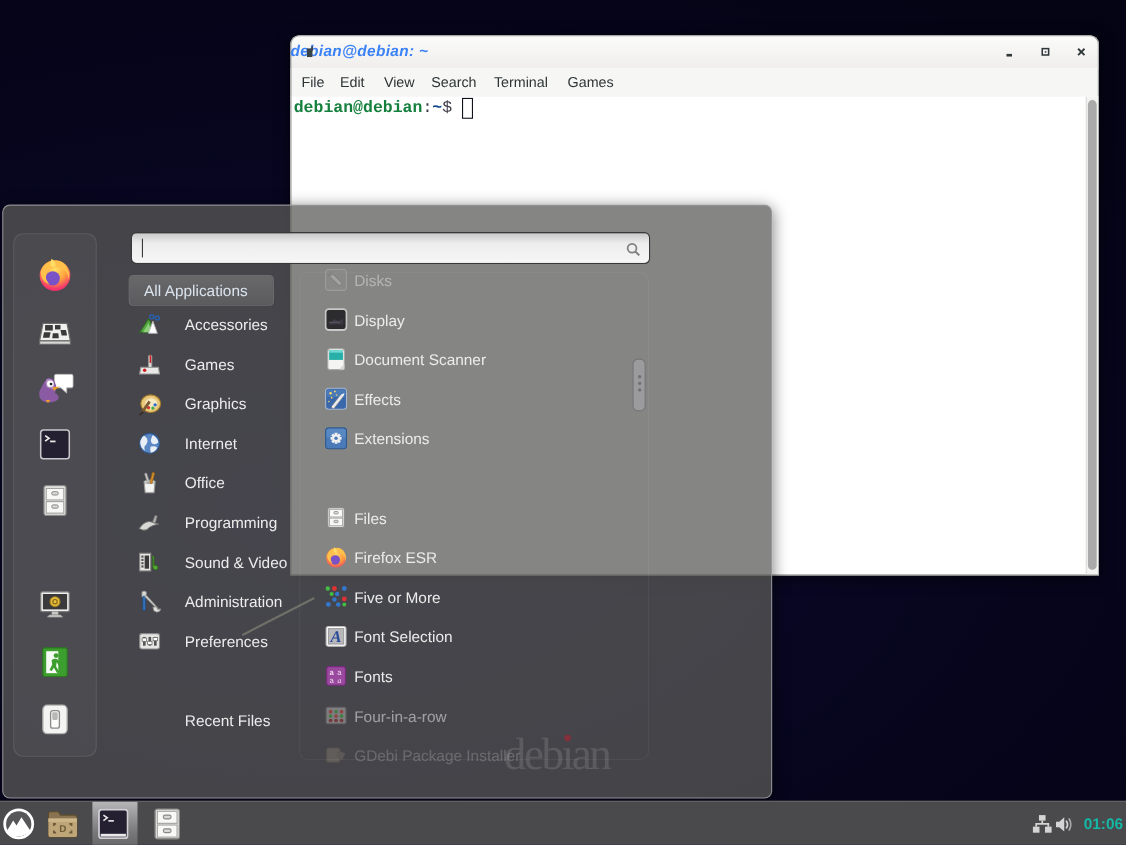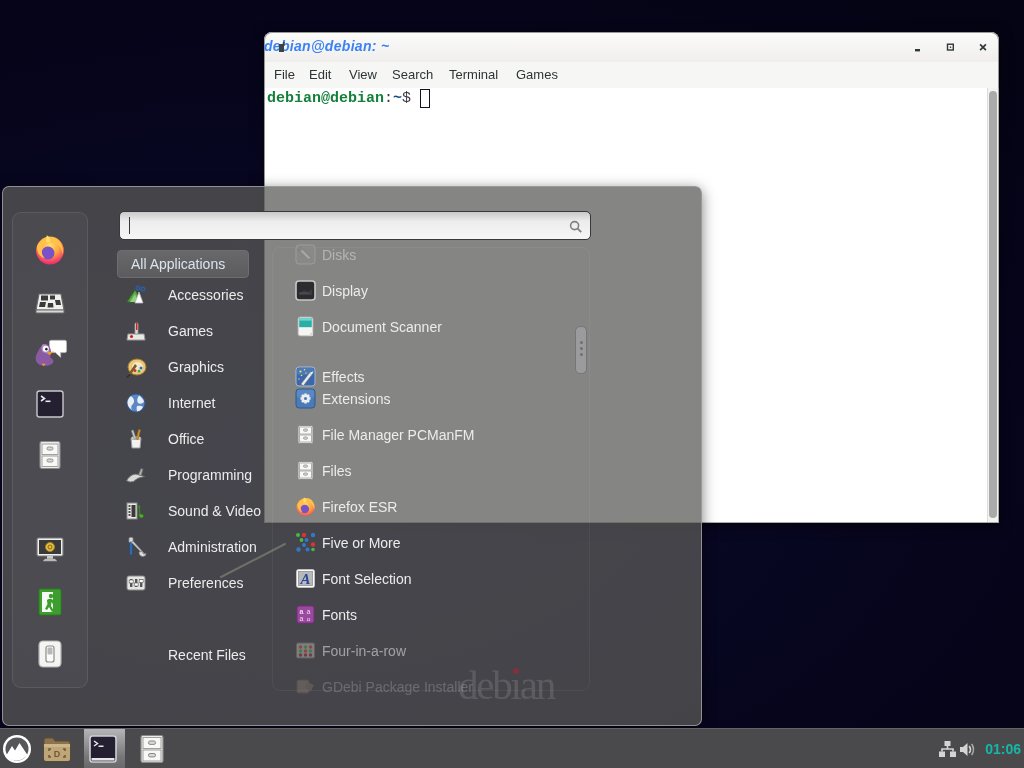--- a/index.html
+++ b/index.html
@@ -334,21 +334,21 @@
   <div class="app" style="top:129px">
       <svg class="ai" viewBox="0 0 21 21">
     <rect x="3" y="1" width="15" height="19" rx="2" fill="#f4f4f2" stroke="#a8a8a6" stroke-width="1"></rect>
     <rect x="4.2" y="2.2" width="12.6" height="9" fill="#28b0a8"></rect>
     <rect x="4.2" y="2.2" width="12.6" height="2.4" fill="#70d8d0"></rect>
     <path d="M13 20 L18 20 L18 15 Z" fill="#d8d8d6"></path>
   </svg>
       <span class="al">Document Scanner</span>
     </div>
 
-  <div class="app" style="top:179px">
+  <div class="app" style="top:165px">
       <svg class="ai" viewBox="0 0 21 21">
     <rect x="1" y="1" width="19" height="19" rx="3" fill="#3a68aa" stroke="#a8b8d0" stroke-width="1"></rect>
     <rect x="2" y="2" width="17" height="7" rx="2" fill="#4a7ab8"></rect>
     <g fill="#ffd860">
           <circle cx="5.5" cy="5.5" r="1.1"></circle>
           <circle cx="9.5" cy="3.8" r="0.8"></circle>
     <circle cx="6.5" cy="9.5" r="0.8"></circle>
           <circle cx="11" cy="7" r="0.7"></circle>
           <circle cx="4" cy="13" r="0.7"></circle>
         </g>
@@ -369,30 +369,20 @@
             <line x1="5.5" y1="10.5" x2="15.5" y2="10.5"></line>
             <line x1="7" y1="7" x2="14" y2="14"></line>
             <line x1="14" y1="7" x2="7" y2="14"></line>
           </g>
     <circle cx="10.5" cy="10.5" r="1.6" fill="#4a7ab8"></circle>
         </g>
   </svg>
       <span class="al">Extensions</span>
     </div>
 
-  <div class="app" style="top:237px">
-      <svg class="ai" viewBox="0 0 21 21">
-    <rect x="3" y="1.5" width="15" height="18" rx="1.5" fill="#ececea" stroke="#8a8a88" stroke-width="1"></rect>
-    <rect x="4.5" y="3" width="12" height="7" fill="#f8f8f6" stroke="#a0a09e" stroke-width="0.8"></rect>
-    <rect x="4.5" y="11" width="12" height="7" fill="#f8f8f6" stroke="#a0a09e" stroke-width="0.8"></rect>
-    <rect x="8.5" y="5" width="4" height="2.2" rx="1" fill="#d8d8d6" stroke="#888" stroke-width="0.7"></rect>
-    <rect x="8.5" y="13" width="4" height="2.2" rx="1" fill="#d8d8d6" stroke="#888" stroke-width="0.7"></rect>
-  </svg>
-      <span class="al">File Manager PCManFM</span>
-    </div>
 
   <div class="app" style="top:273px">
       <svg class="ai" viewBox="0 0 21 21">
     <rect x="3" y="1.5" width="15" height="18" rx="1.5" fill="#ececea" stroke="#8a8a88" stroke-width="1"></rect>
     <rect x="4.5" y="3" width="12" height="7" fill="#f8f8f6" stroke="#a0a09e" stroke-width="0.8"></rect>
     <rect x="4.5" y="11" width="12" height="7" fill="#f8f8f6" stroke="#a0a09e" stroke-width="0.8"></rect>
     <rect x="8.5" y="5" width="4" height="2.2" rx="1" fill="#d8d8d6" stroke="#888" stroke-width="0.7"></rect>
     <rect x="8.5" y="13" width="4" height="2.2" rx="1" fill="#d8d8d6" stroke="#888" stroke-width="0.7"></rect>
   </svg>
       <span class="al">Files</span>

